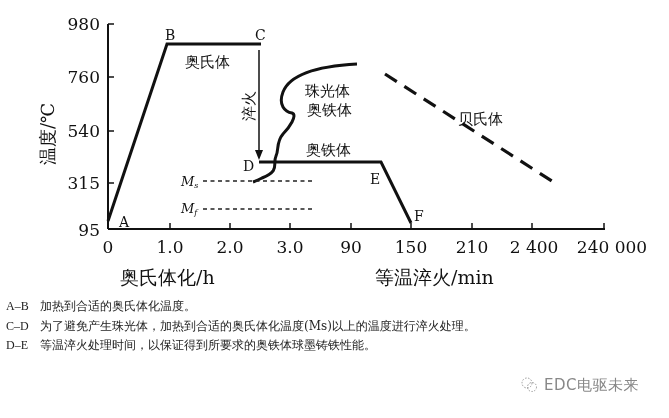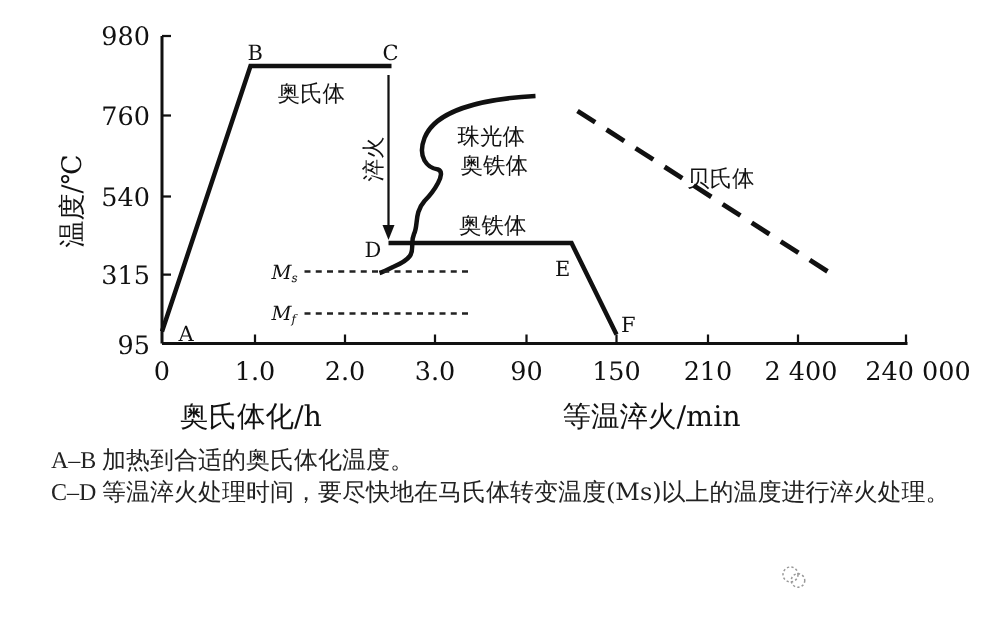--- a/index.html
+++ b/index.html
@@ -1,19 +1,19 @@
 <!DOCTYPE html>
 <html><head>
 <meta charset="utf-8">
 <style>
   html, body { margin:0; padding:0; background:#ffffff; }
   body { width:669px; height:418px; position:relative; overflow:hidden;
          font-family: "DejaVu Serif", "Liberation Serif", serif; color:#111; }
   svg text { font-family: "DejaVu Serif", "Liberation Serif", serif; fill:#111; }
-  .notes { position:absolute; left:6px; top:297px; font-size:16px; line-height:19.5px; color:#222;margin-left:28px; }
+  .notes { position:absolute; left:6px; top:297px; font-size:12px; line-height:19.5px; color:#222; }
   .note-row span.key { display:inline-block; width:34px; font-family:"Liberation Serif", serif; }
   .watermark { position:absolute; left:520px; top:376px; font-size:15px; color:#888;
                font-family:"DejaVu Sans", sans-serif; letter-spacing:0.5px; }
   .watermark .wm-icon { display:inline-block; width:18px; height:16px; vertical-align:-3px; margin-right:6px; }
 </style>
 </head>
 <body>
 
 <svg width="669" height="295" viewBox="0 0 669 295" style="position:absolute;left:0;top:0;">
 
@@ -95,22 +95,25 @@
   <text x="307" y="115" font-size="15">奥铁体</text>
   <text x="306" y="155" font-size="15">奥铁体</text>
   <text x="458" y="124" font-size="15">贝氏体</text>
 </svg>
 
 <div class="notes">
   <div class="note-row">
     <span class="key">A–B</span><span>加热到合适的奥氏体化温度。</span>
   </div>
   <div class="note-row">
-    <span class="key">C–D</span><span>等温淬火处理时间，要尽快地在马氏体转变温度(Ms)以上的温度进行淬火处理。</span>
+    <span class="key">C–D</span><span>为了避免产生珠光体，加热到合适的奥氏体化温度(Ms)以上的温度进行淬火处理。</span>
+  </div>
+  <div class="note-row">
+    <span class="key">D–E</span><span>等温淬火处理时间，以保证得到所要求的奥铁体球墨铸铁性能。</span>
   </div>
 </div>
 
 <div class="watermark">
   <svg class="wm-icon" viewBox="0 0 18 16">
     <circle cx="7" cy="6" r="5" fill="none" stroke="#999" stroke-width="1" stroke-dasharray="1.5,1.5"></circle>
     <circle cx="12" cy="10" r="4.5" fill="none" stroke="#999" stroke-width="1" stroke-dasharray="1.5,1.5"></circle>
-  </svg>
+  </svg><span>EDC电驱未来</span>
 </div>
 
 </body></html>

